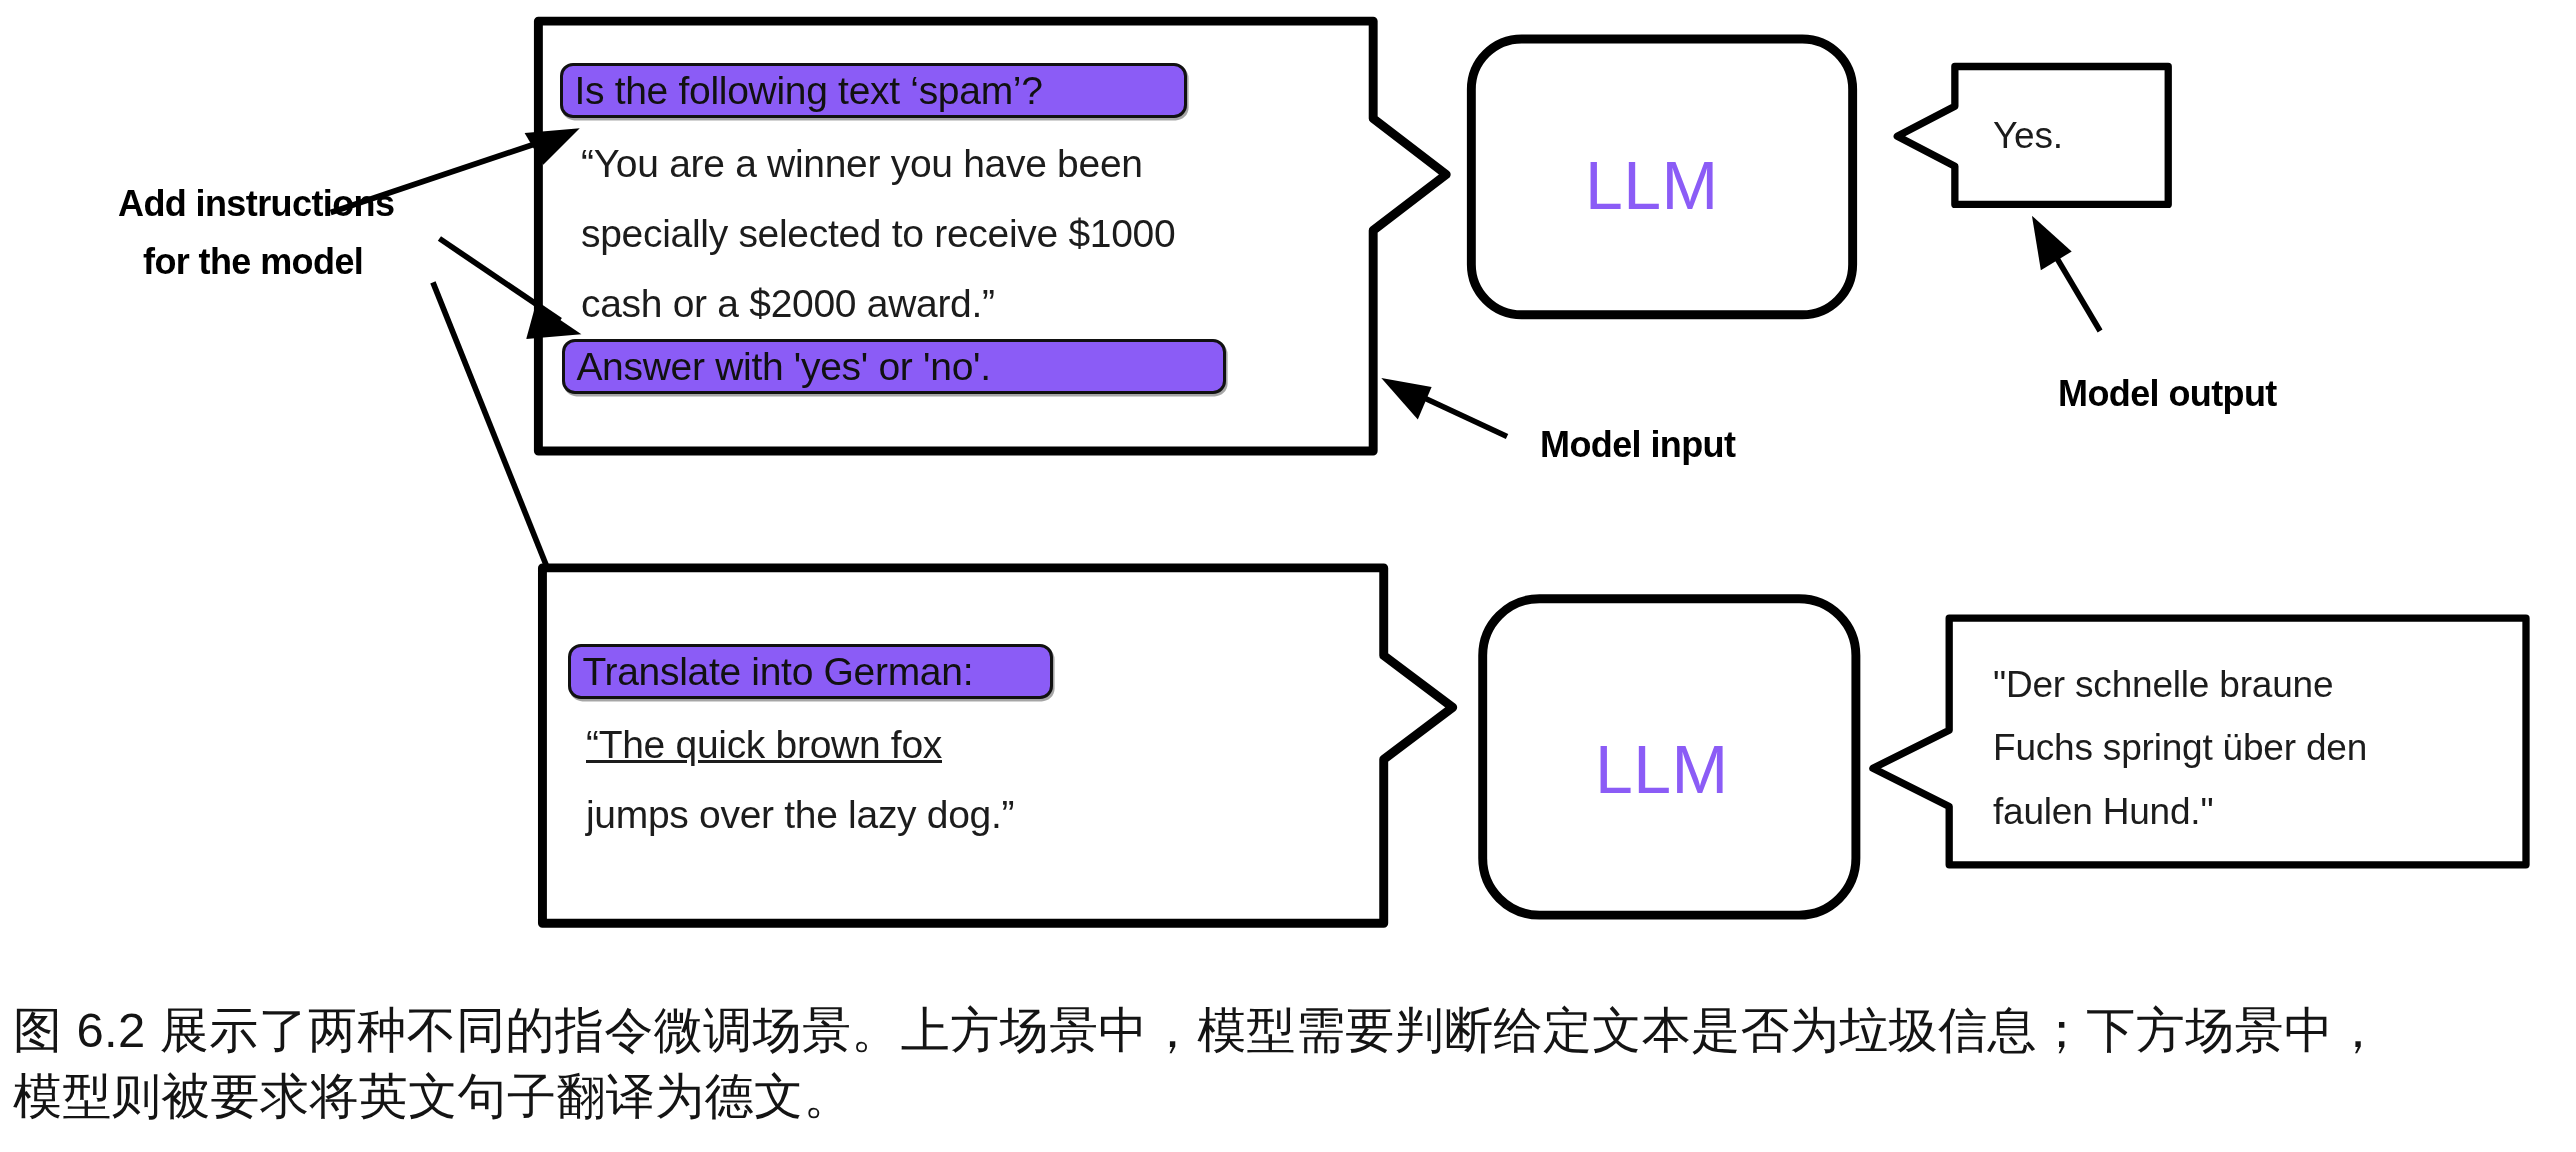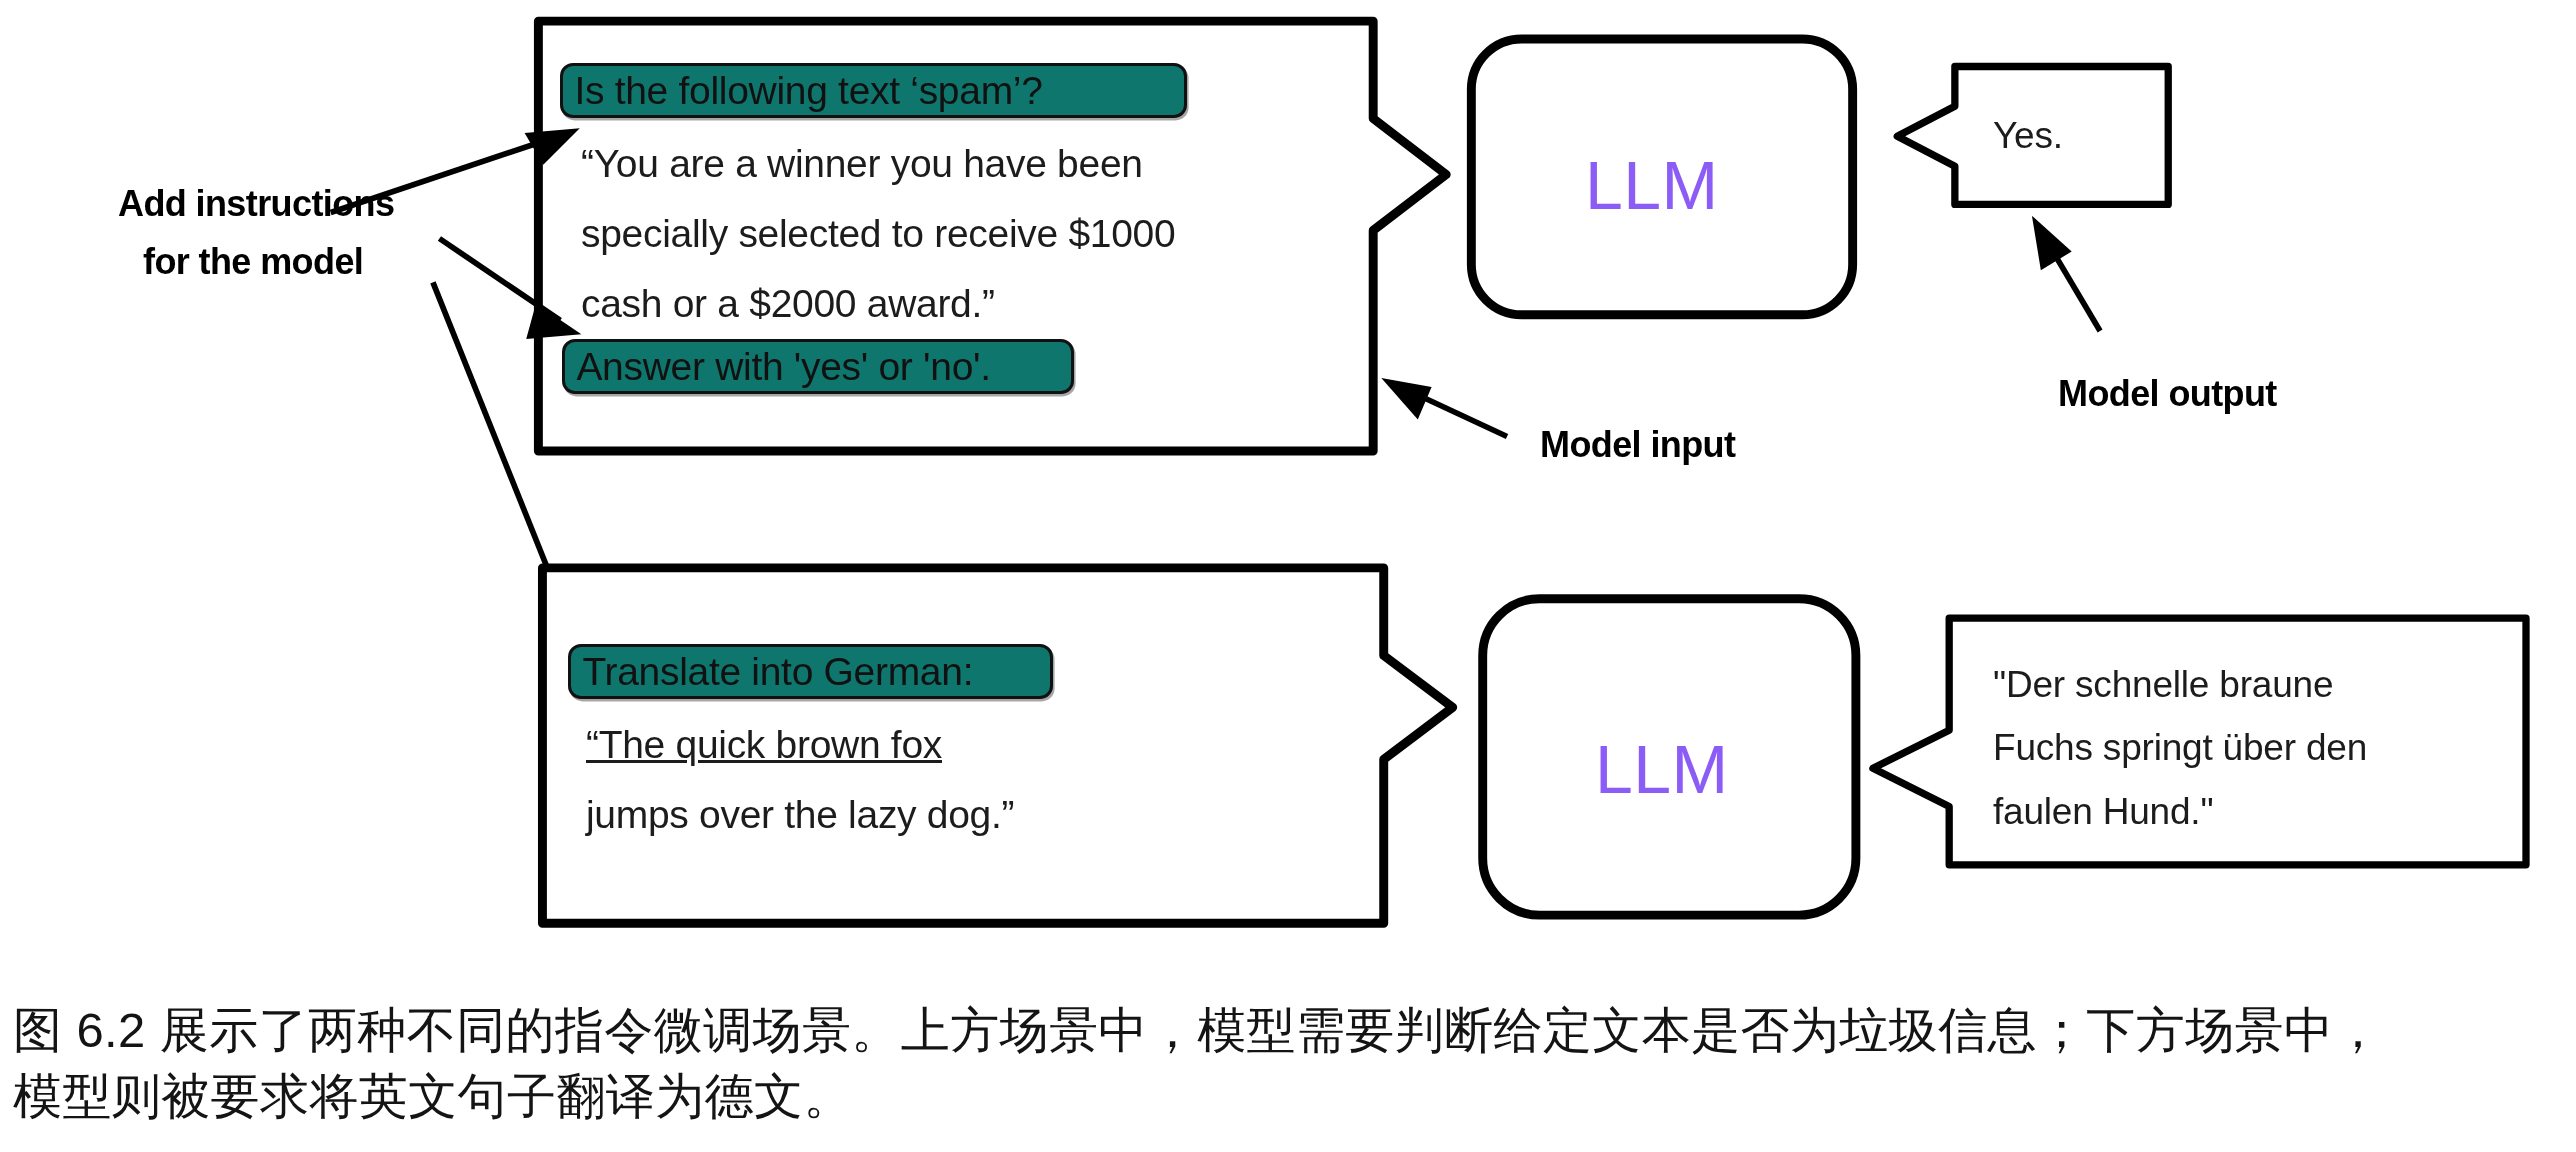--- a/index.html
+++ b/index.html
@@ -58,21 +58,21 @@
     color: #1a1a1a;
   }
   .body-line {
     font-size: 39px;
     line-height: 1;
     letter-spacing: -0.3px;
     color: #1c1c1c;
   }
   .pill {
     position: absolute;
-    background: #0f766e;
+    background: #8b5cf6;
     border: 3.2px solid #111111;
     border-radius: 13px;
     box-sizing: border-box;
     display: flex;
     align-items: center;
     padding: 0 11.4px;
     box-shadow: 1.6px 2.4px 0 rgba(0,0,0,0.35);
   }
   .pill span {
     font-size: 39px;
@@ -188,21 +188,21 @@
   </svg>
 
   <div class="pill" style="left:560px; top:63px; width:627px; height:55px;">
     <span>Is the following text ‘spam’?</span>
   </div>
 
   <div class="txt body-line" style="left:581px; top:144px;">“You are a winner you have been</div>
   <div class="txt body-line" style="left:581px; top:214px;">specially selected to receive $1000</div>
   <div class="txt body-line" style="left:581px; top:284px;">cash or a $2000 award.”</div>
 
-  <div class="pill" style="left:562px; top:339px; width:512px; height:55px;">
+  <div class="pill" style="left:562px; top:339px; width:664px; height:55px;">
     <span>Answer with 'yes' or 'no'.</span>
   </div>
 
   <div class="llm-label" style="left:1585px; top:146px;">LLM</div>
 
   <div class="bubble-line" style="left:1993px; top:101px;">Yes.</div>
 
   <div class="annot-label" style="left:118px; top:183px;">Add instructions</div>
   <div class="annot-label" style="left:143px; top:241px;">for the model</div>
 

